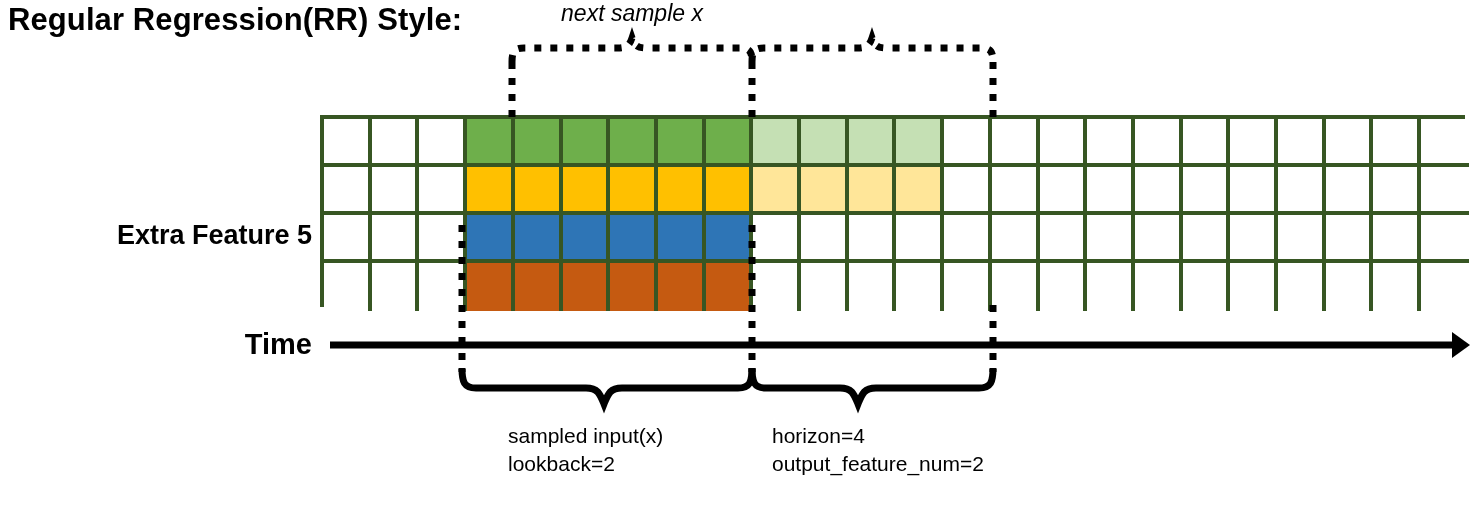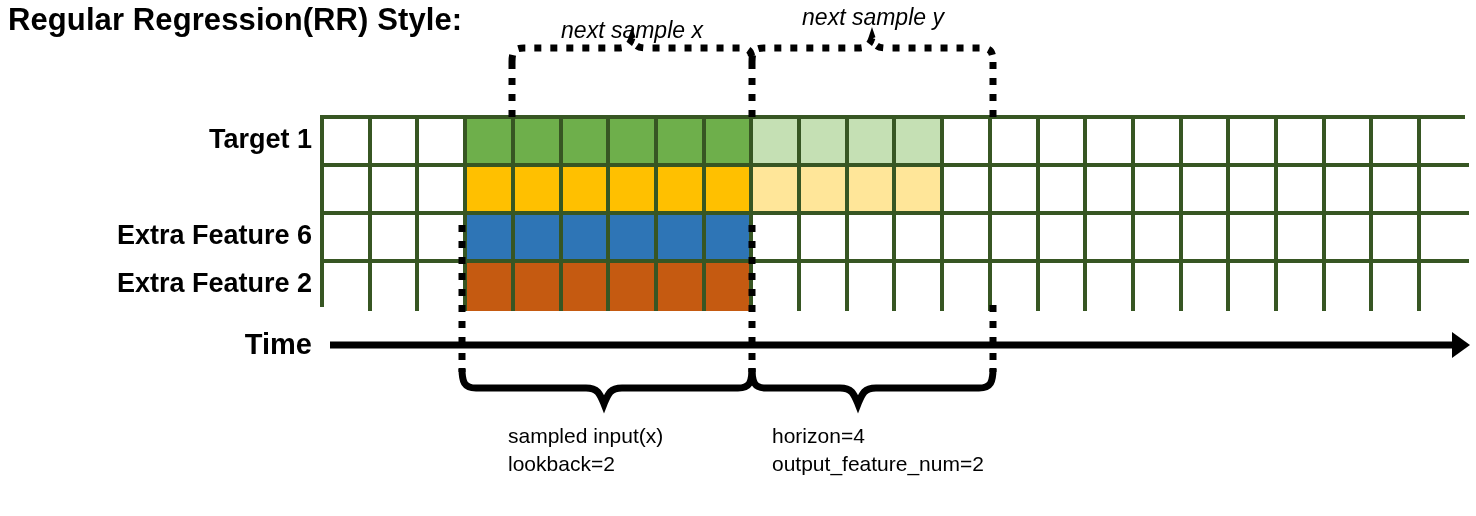--- a/index.html
+++ b/index.html
@@ -68,23 +68,21 @@
   }
 </style>
 </head>
 <body>
 
 <div id="stage">
 
   <div id="title">Regular Regression(RR) Style:</div>
 
   <div id="labels">
-    <div class="row-label" style="top:126px;">Target 1</div>
-    <div class="row-label" style="top:222px;">Extra Feature 6</div>
-    <div class="row-label" style="top:270px;">Extra Feature 2</div>
+    <div class="row-label" style="top:222px;">Extra Feature 5</div>
   </div>
 
   <div id="grid">
       <div class="grid-row">
         <div class="cell" style="background: rgb(255, 255, 255);"></div>
         <div class="cell" style="background: rgb(255, 255, 255);"></div>
         <div class="cell" style="background: rgb(255, 255, 255);"></div>
         <div class="cell" style="background: rgb(110, 175, 75);"></div>
         <div class="cell" style="background: rgb(110, 175, 75);"></div>
         <div class="cell" style="background: rgb(110, 175, 75);"></div>
@@ -220,22 +218,21 @@
     <g stroke="#000" stroke-width="7" fill="none" stroke-linecap="butt">
       <path d="M462,368 C462,382 464,388 476,388 L586,388 C598,388 600,394 604,404
                C608,394 610,388 622,388 L738,388 C750,388 752,382 752,368"></path>
     </g>
     <g stroke="#000" stroke-width="7" fill="none" stroke-linecap="butt">
       <path d="M752,368 C752,382 754,388 766,388 L840,388 C852,388 854,394 858,404
                C862,394 864,388 876,388 L979,388 C991,388 993,382 993,368"></path>
     </g>
   </svg>
 
-  <div class="top-caption" style="left:512px;top:17px;width:240px;font-style:italic;">next sample x</div>
-  <div class="top-caption" style="left:753px;top:4px;width:240px;">next sample y</div>
+  <div class="top-caption" style="left:512px;top:0;width:240px;font-style:italic;">next sample x</div>
 
   <div class="bot-caption" style="left:508px;top:422px;">
     <div>sampled input(x)</div>
     <div>lookback=2</div>
   </div>
   <div class="bot-caption" style="left:772px;top:422px;">
     <div>horizon=4</div>
     <div>output_feature_num=2</div>
   </div>
 

